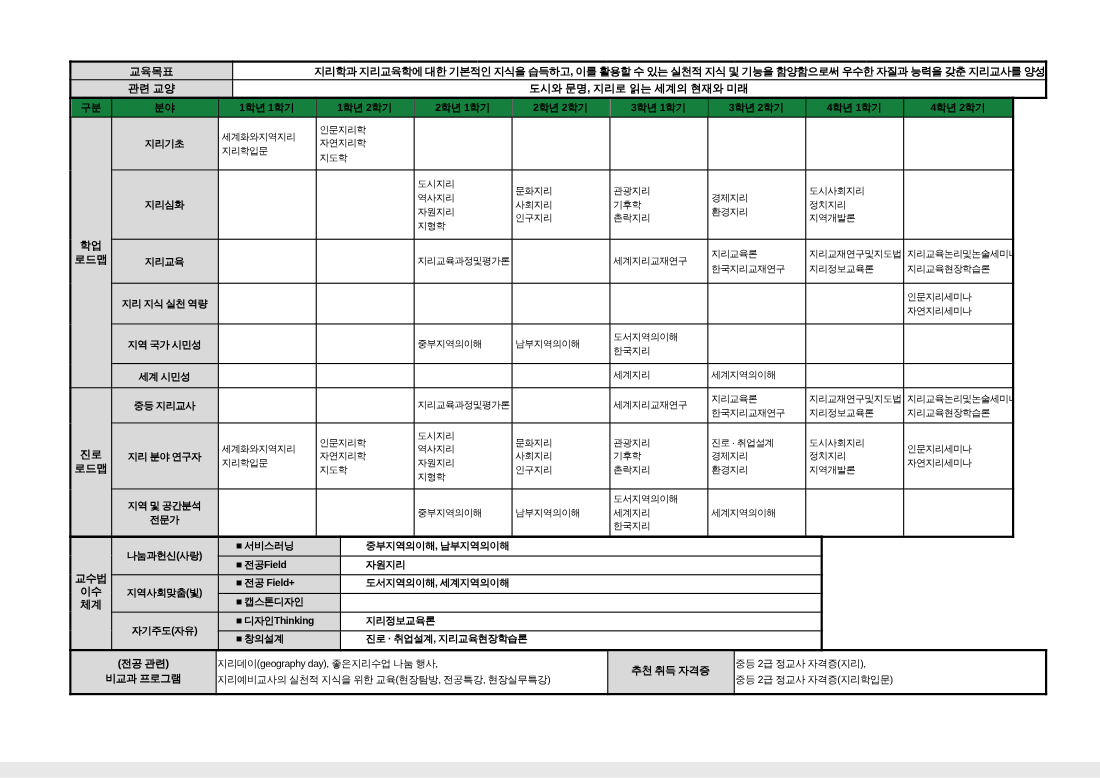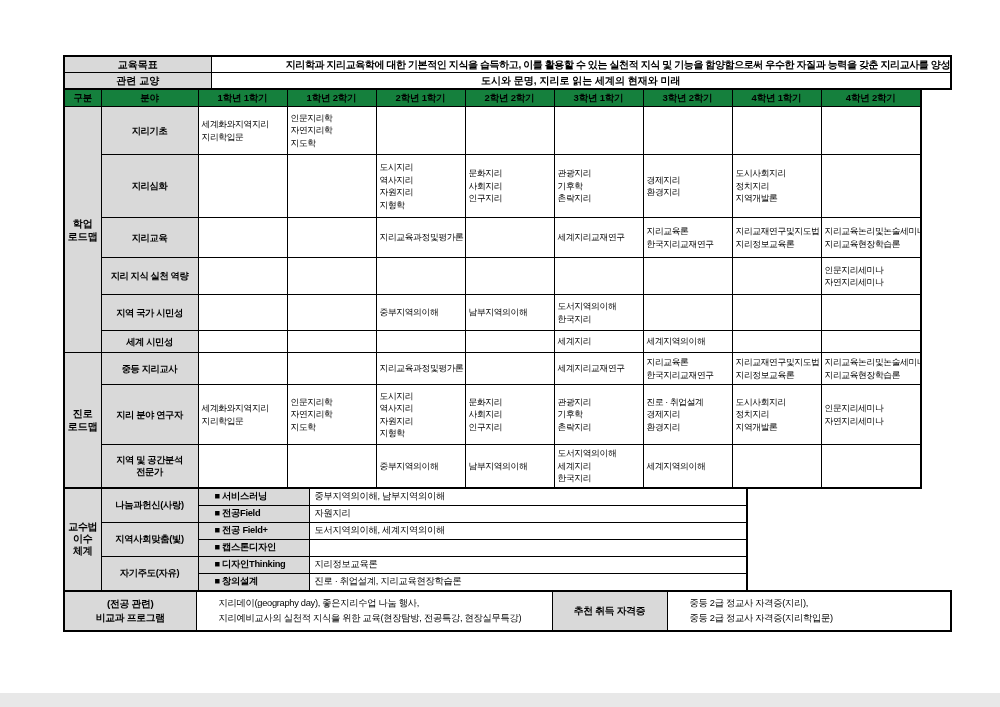--- a/index.html
+++ b/index.html
@@ -18,24 +18,24 @@
   .goal-cell{font-weight:bold;text-align:right;vertical-align:middle;font-size:9.5px;letter-spacing:-0.4px;white-space:nowrap;}
   .grid th{height:16px;font-size:9.5px;font-weight:bold;background:#15803d;text-align:center;vertical-align:middle;letter-spacing:-0.2px;}
   .grid td.sect{font-size:10px;font-weight:bold;text-align:center;vertical-align:middle;white-space:pre-line;line-height:13px;}
   .grid td.field{font-size:9.3px;font-weight:bold;text-align:center;vertical-align:middle;white-space:pre-line;line-height:12px;letter-spacing:-0.4px;}
   .grid td.courses{font-size:8.8px;vertical-align:middle;text-align:left;letter-spacing:-0.4px;}
   .grid td.courses div{white-space:nowrap;line-height:12.5px;padding-left:3px;}
   .ped td{height:16px;font-size:9.3px;vertical-align:middle;letter-spacing:-0.3px;}
   .ped td.sect{font-weight:bold;text-align:center;white-space:pre-line;line-height:12px;font-size:10px;}
   .ped td.grp{font-weight:bold;text-align:center;font-size:9.3px;}
   .ped td.ilabel{font-weight:bold;padding-left:16px;}
-  .ped td.ival{padding-left:5px;}
+  .ped td.ival{padding-left:23px;font-weight:bold;}
   .bottom-block td{font-size:9.3px;vertical-align:middle;letter-spacing:-0.3px;}
   .bottom-block .lbl{font-weight:bold;text-align:center;white-space:pre-line;line-height:14px;font-size:9.8px;}
-  .bottom-block .lines div{line-height:15px;padding-left:22px;white-space:nowrap;}
+  .bottom-block .lines div{line-height:15px;padding-left:1px;white-space:nowrap;}
 </style>
 </head>
 <body>
 
 <div class="page">
   <div class="stack">
 
     <table class="top-block" style="width:887px;">
       <colgroup>
           <col style="width:147px">

